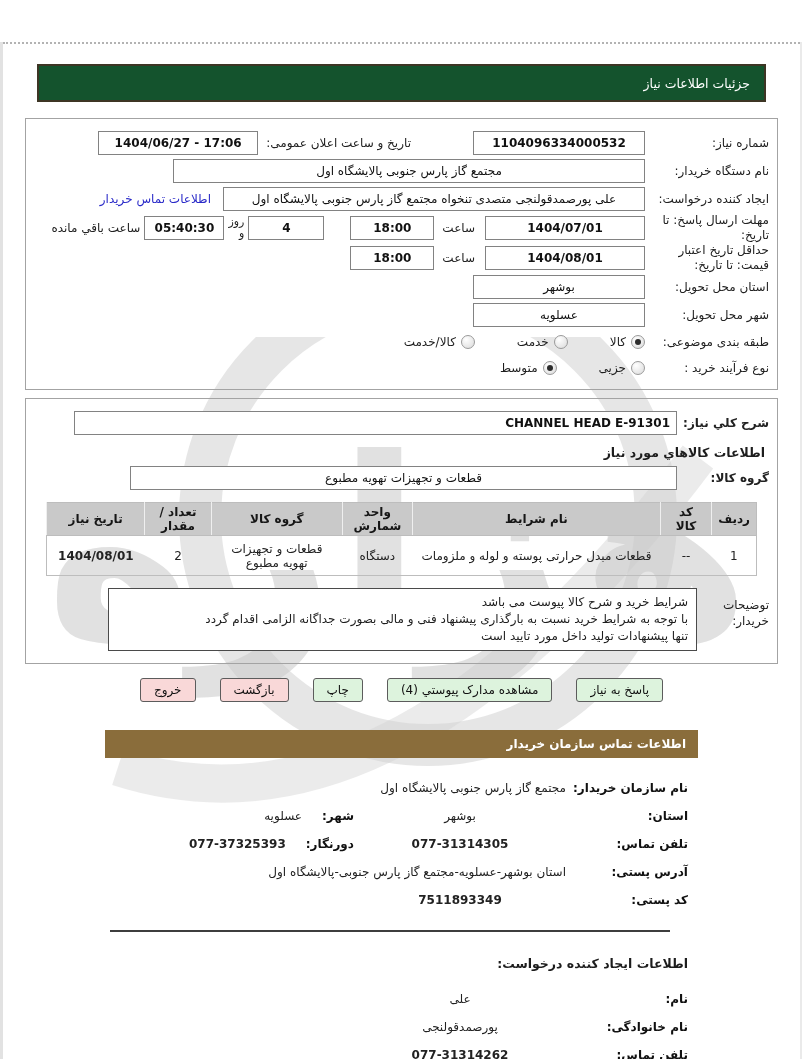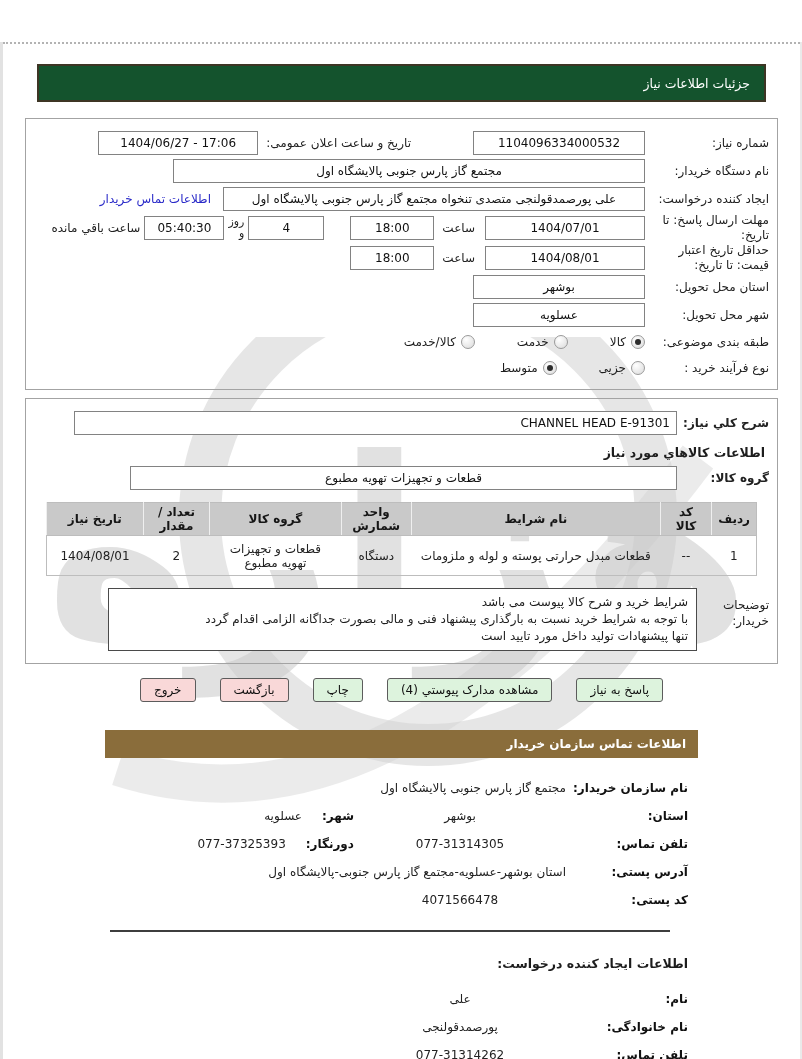--- a/index.html
+++ b/index.html
@@ -34,21 +34,21 @@
 
   .frow { display:flex; align-items:center; min-height:28px; }
   .flabel { width:124px; flex:0 0 124px; padding-left:6px; color:#222; line-height:1.25; }
   .flabel2 { margin:0 10px 0 8px; color:#222; }
   .b { font-weight:bold; }
 
   .input {
     background:#fff; border:1px solid #828282; height:24px; position:relative; z-index:2;
     display:flex; align-items:center; justify-content:center; padding:0 6px; color:#111;
   }
-  .ltr { direction:ltr; unicode-bidi:embed; }
+  .ltr { direction:ltr; unicode-bidi:embed;font-weight:bold; }
   .w170{width:172px;} .w160{width:160px;} .w470{width:472px;} .w420{width:422px;}
   .w82{width:84px;} .w74{width:76px;} .w78{width:80px;} .w553{flex:1; margin-left:96px;}
   .alignstart { justify-content:flex-start;margin-left:40px; }
 
   .link { color:#2a2ac8; text-decoration:none; margin-right:12px; cursor:pointer; }
   .sp24 { width:26px; }
   .unit2 { font-size:11px; line-height:1.05; margin:0 4px; white-space:pre-line; }
 
   
   .opt { display:flex; align-items:center; margin-left:42px; }
@@ -285,21 +285,21 @@
         <span class="cfield ltr">077-31314305</span>
         <span class="clabel2">دورنگار:</span>
         <span class="cval ltr" style="margin-right:10px">077-37325393</span>
       </div>
       <div class="crow">
         <span class="clabel">آدرس پستی:</span>
         <span class="cval">استان بوشهر-عسلویه-مجتمع گاز پارس جنوبی-پالایشگاه اول</span>
       </div>
       <div class="crow">
         <span class="clabel">کد پستی:</span>
-        <span class="cfield ltr">4071566478</span>
+        <span class="cfield ltr">7511893349</span>
       </div>
       <div class="divider"></div>
     </div>
 
     <div class="rheading">اطلاعات ایجاد کننده درخواست:</div>
     <div class="rsection">
       <div class="crow">
         <span class="clabel">نام:</span>
         <span class="cfield">علی</span>
       </div>

